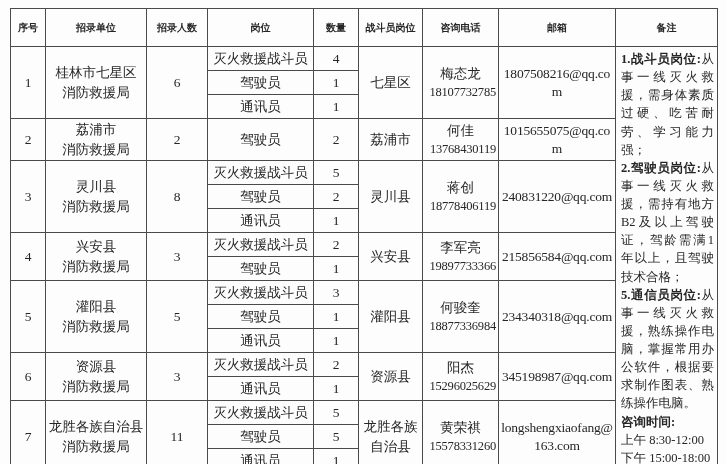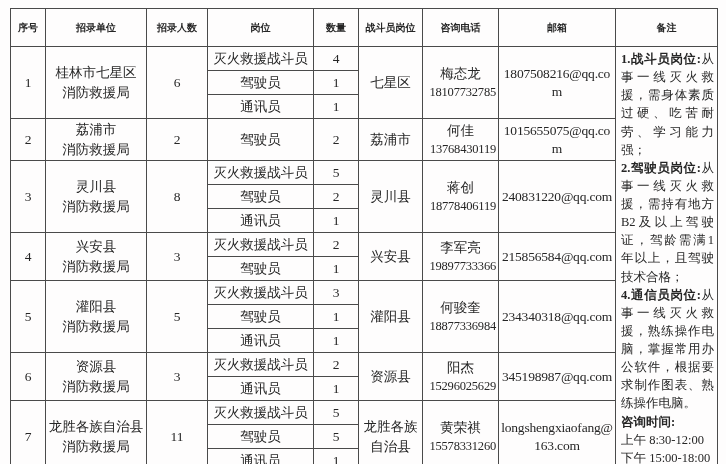--- a/index.html
+++ b/index.html
@@ -87,21 +87,21 @@
           <div></div>
         </td>
         <td rowspan="3" class="cell-lines">
           <div>梅态龙</div>
           <div class="latin">18107732785</div>
         </td>
         <td rowspan="3" class="latin">1807508216@qq.com</td>
         <td rowspan="17" class="remark">
           <p><b>1.战斗员岗位:</b><span>从事一线灭火救援，需身体素质过硬、吃苦耐劳、学习能力强；</span></p>
           <p><b>2.驾驶员岗位:</b><span>从事一线灭火救援，需持有地方B2及以上驾驶证，驾龄需满1年以上，且驾驶技术合格；</span></p>
-          <p><b>4.通信员岗位:</b><span>从事一线灭火救援，熟练操作电脑，掌握常用办公软件，根据要求制作图表、熟练操作电脑。</span></p>
+          <p><b>5.通信员岗位:</b><span>从事一线灭火救援，熟练操作电脑，掌握常用办公软件，根据要求制作图表、熟练操作电脑。</span></p>
           <p><b>咨询时间:</b></p>
           <p>上午 8:30-12:00</p>
           <p>下午 15:00-18:00</p>
         </td>
       </tr>
       <tr>
         <td>驾驶员</td>
         <td>1</td>
       </tr>
       <tr>

